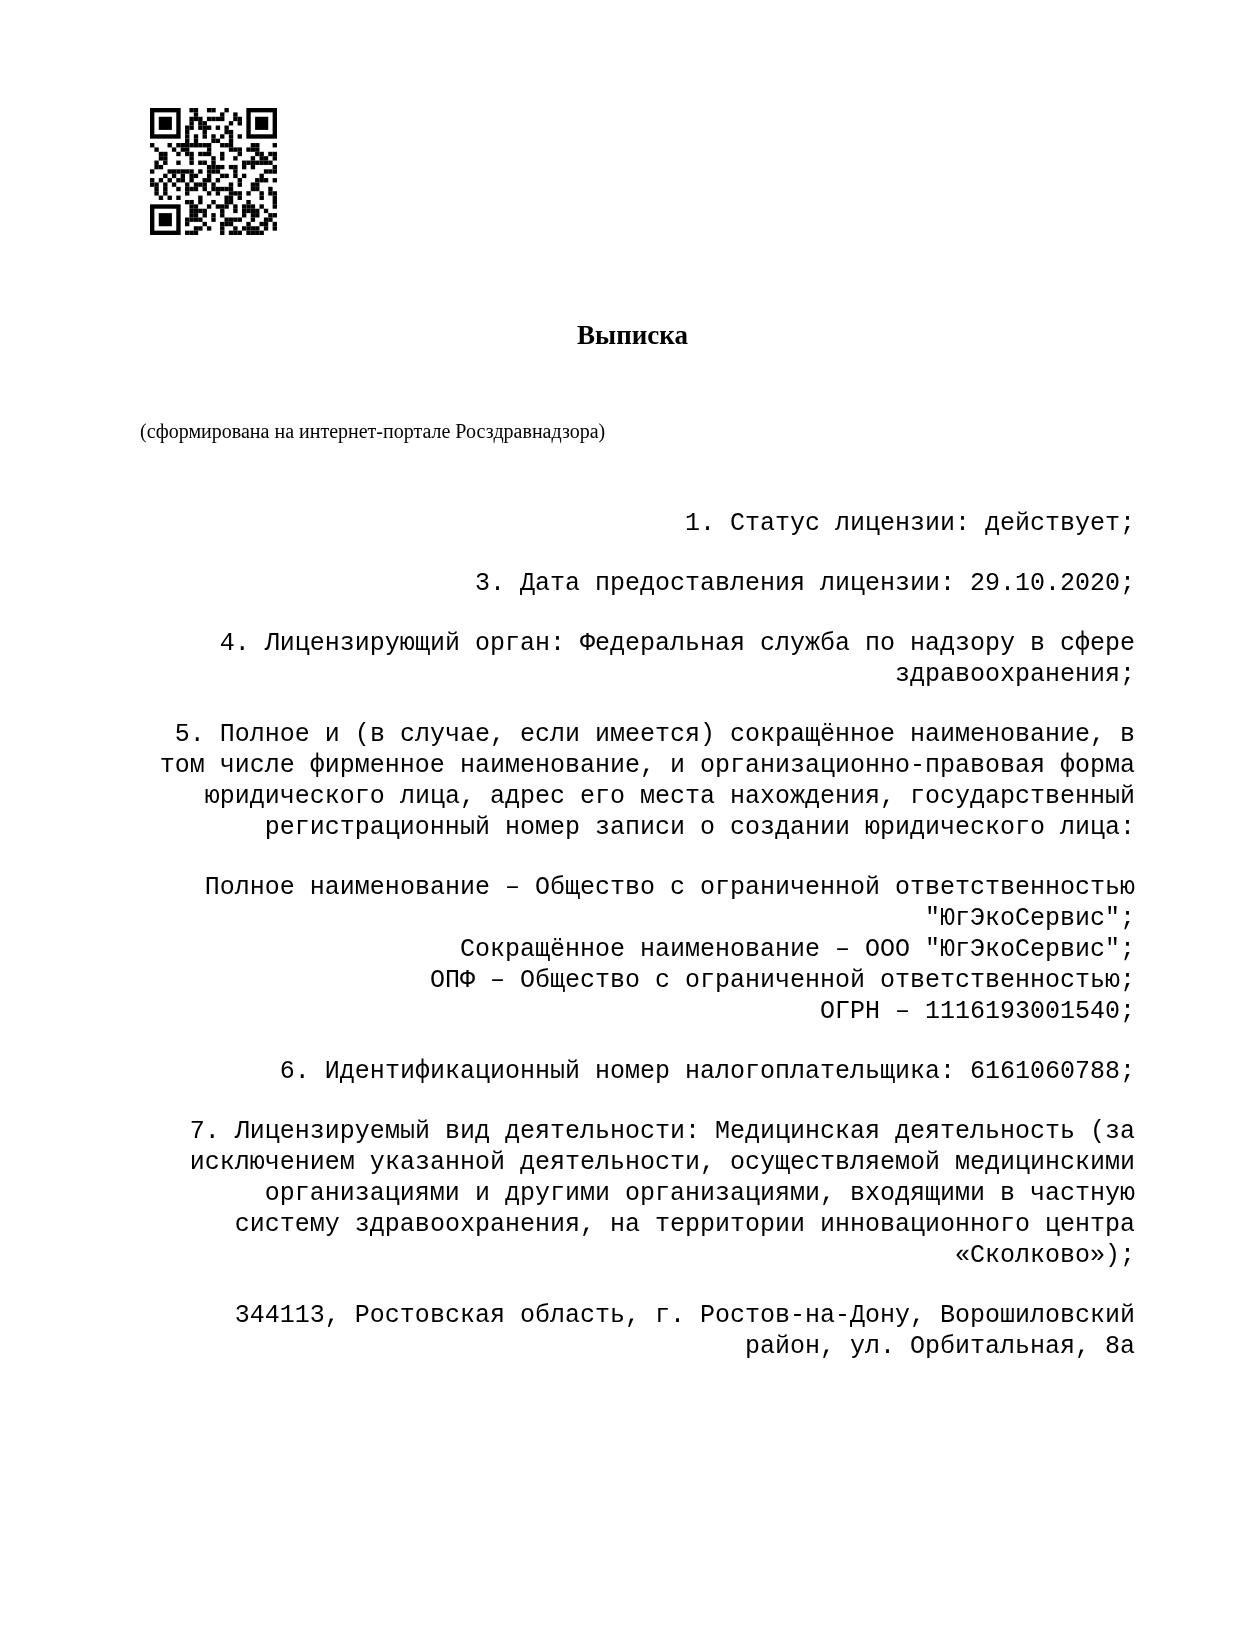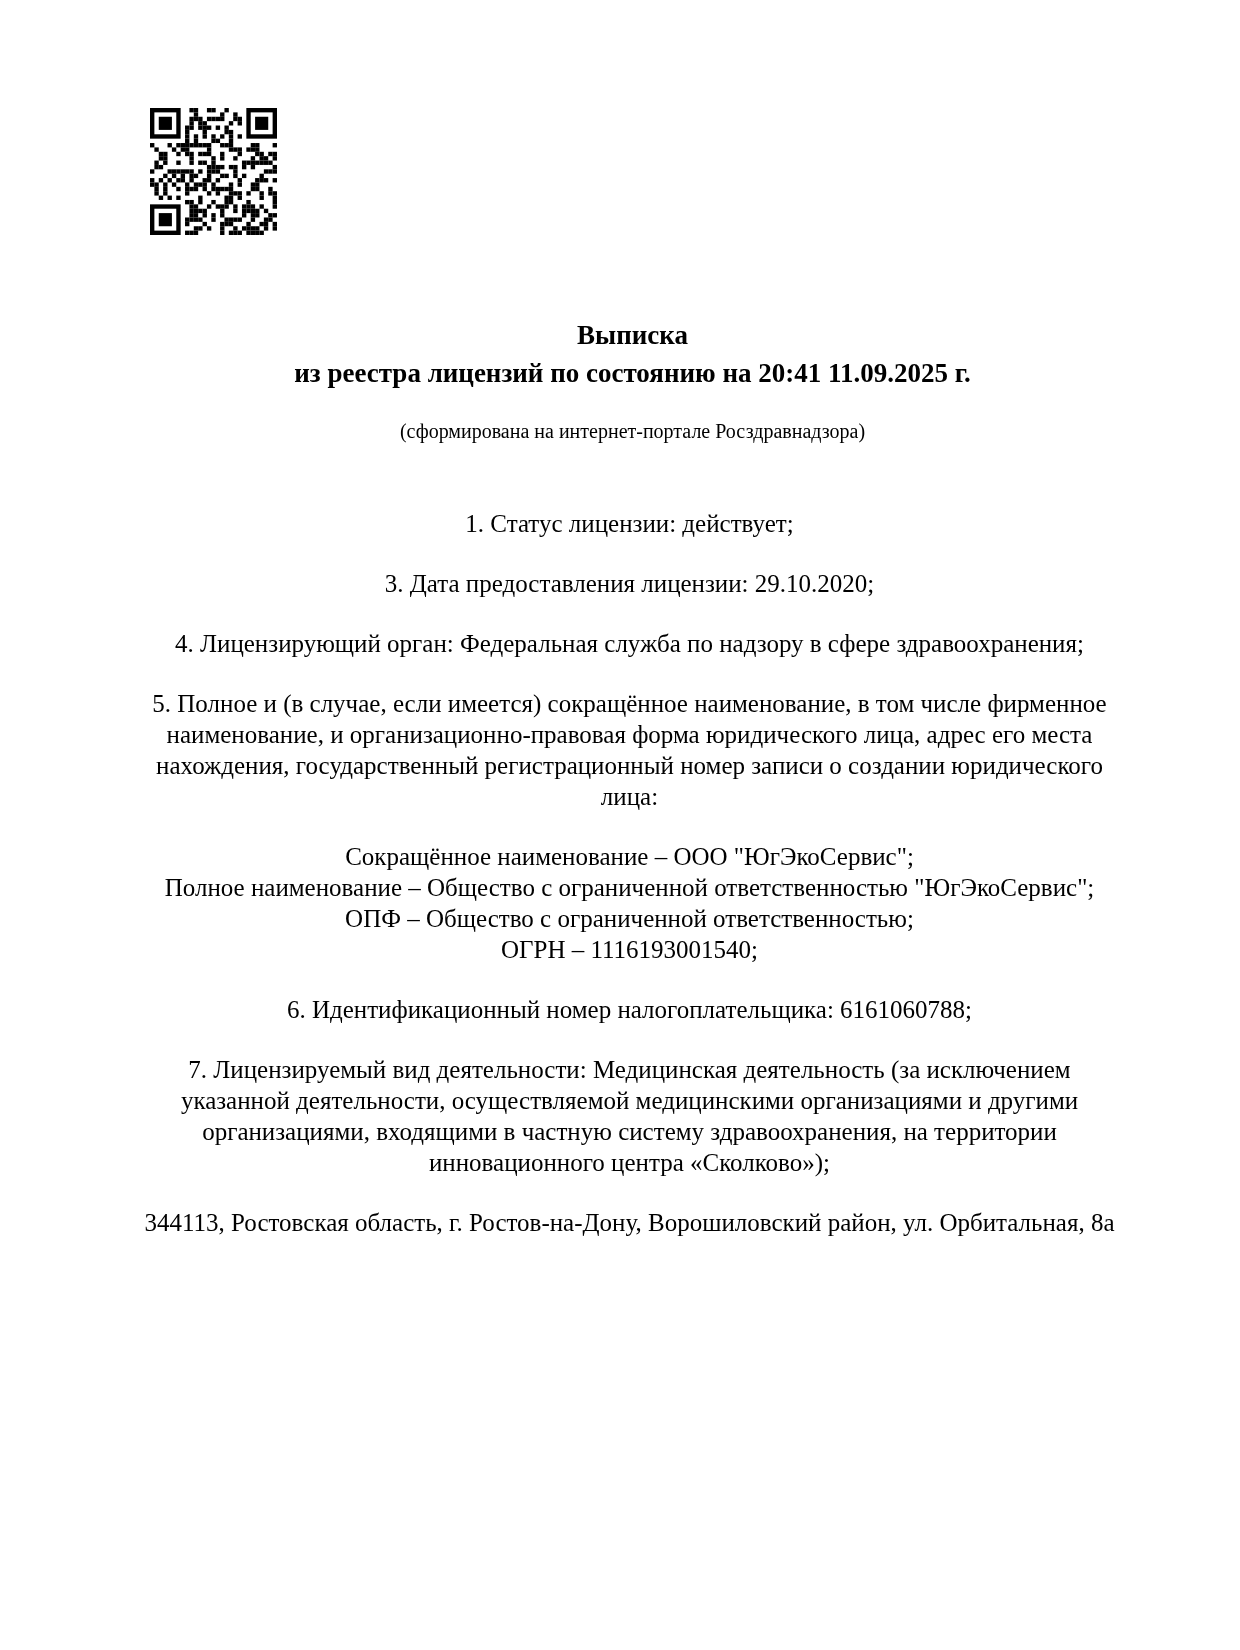--- a/index.html
+++ b/index.html
@@ -16,27 +16,28 @@
     width:127px; height:127px;
   }
   .title-block {
     position:absolute; left:140px; top:316px; width:985px;
     text-align:center;
     font-weight:bold;
     font-size:27px; line-height:38px;
   }
   .subtitle {
     position:absolute; left:140px; top:419px; width:985px;
-    text-align:center;
+    text-align:left;
     font-size:20px; line-height:24px;
   }
   .content {
-    position:absolute; left:136px; top:508px; width:987px;
+    position:absolute; left:148px; top:508px; width:987px;
     font-size:25px; line-height:31px;
-    text-align:center;
+    text-align:right;
+    font-family:Liberation Mono, monospace;
   }
   .para { margin:0 0 29px 0; }
   .para div { margin:0; }
 </style>
 </head>
 <body>
 
 <div class="page">
 
   <div class="qr"><svg width="127" height="127" viewBox="0 0 127 127">
@@ -340,21 +341,20 @@
         <rect x="96.3448275862069" y="0" width="30.655172413793103" height="30.655172413793103" fill="#000"></rect>
         <rect x="100.72413793103449" y="4.379310344827586" width="21.896551724137932" height="21.896551724137932" fill="#fff"></rect>
         <rect x="105.10344827586206" y="8.758620689655173" width="13.137931034482758" height="13.137931034482758" fill="#000"></rect>
         <rect x="0" y="96.3448275862069" width="30.655172413793103" height="30.655172413793103" fill="#000"></rect>
         <rect x="4.379310344827586" y="100.72413793103449" width="21.896551724137932" height="21.896551724137932" fill="#fff"></rect>
         <rect x="8.758620689655173" y="105.10344827586206" width="13.137931034482758" height="13.137931034482758" fill="#000"></rect>
       </svg></div>
 
   <div class="title-block">
     <div>Выписка</div>
-    <div>из реестра лицензий по состоянию на 20:41 11.09.2025 г.</div>
   </div>
 
   <div class="subtitle">(сформирована на интернет-портале Росздравнадзора)</div>
 
   <div class="content">
 
     <div class="para">
       <div>1. Статус лицензии: действует;</div>
     </div>
 
@@ -365,22 +365,22 @@
 
     <div class="para">
       <div>4. Лицензирующий орган: Федеральная служба по надзору в сфере здравоохранения;</div>
     </div>
 
     <div class="para">
       <div>5. Полное и (в случае, если имеется) сокращённое наименование, в том числе фирменное наименование, и организационно-правовая форма юридического лица, адрес его места нахождения, государственный регистрационный номер записи о создании юридического лица:</div>
     </div>
 
     <div class="para">
+      <div>Полное наименование – Общество с ограниченной ответственностью "ЮгЭкоСервис";</div>
       <div>Сокращённое наименование – ООО "ЮгЭкоСервис";</div>
-      <div>Полное наименование – Общество с ограниченной ответственностью "ЮгЭкоСервис";</div>
       <div>ОПФ – Общество с ограниченной ответственностью;</div>
       <div>ОГРН – 1116193001540;</div>
     </div>
 
     <div class="para">
       <div>6. Идентификационный номер налогоплательщика: 6161060788;</div>
     </div>
 
     <div class="para">
       <div>7. Лицензируемый вид деятельности: Медицинская деятельность (за исключением указанной деятельности, осуществляемой медицинскими организациями и другими организациями, входящими в частную систему здравоохранения, на территории инновационного центра «Сколково»);</div>

